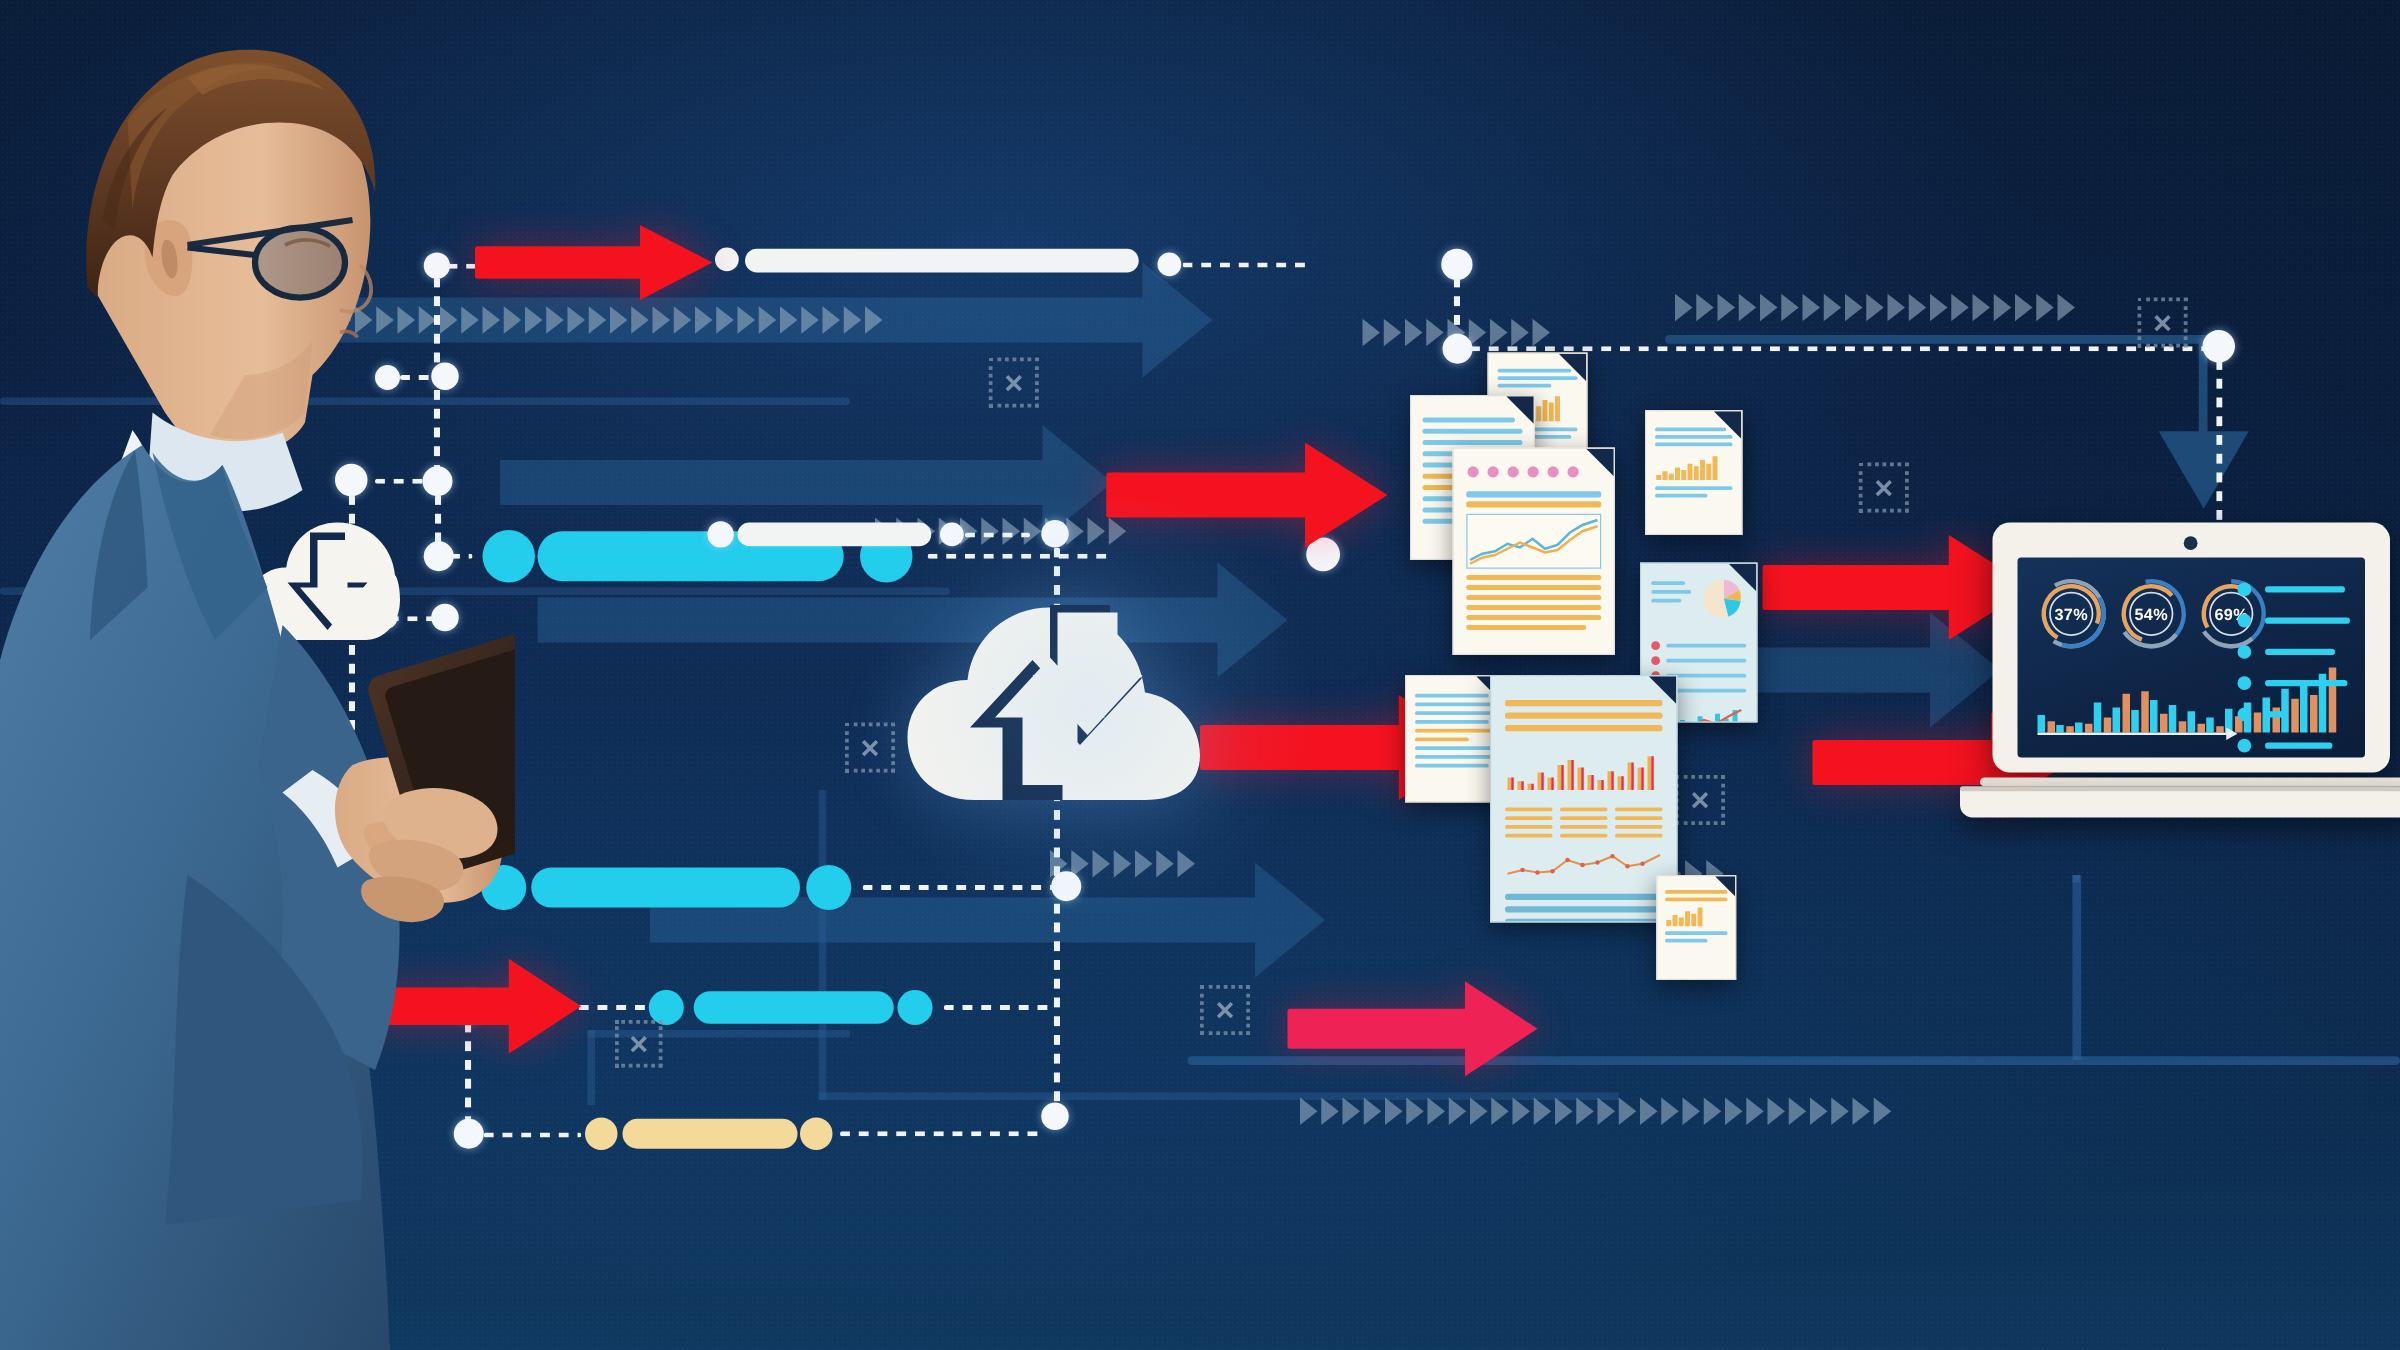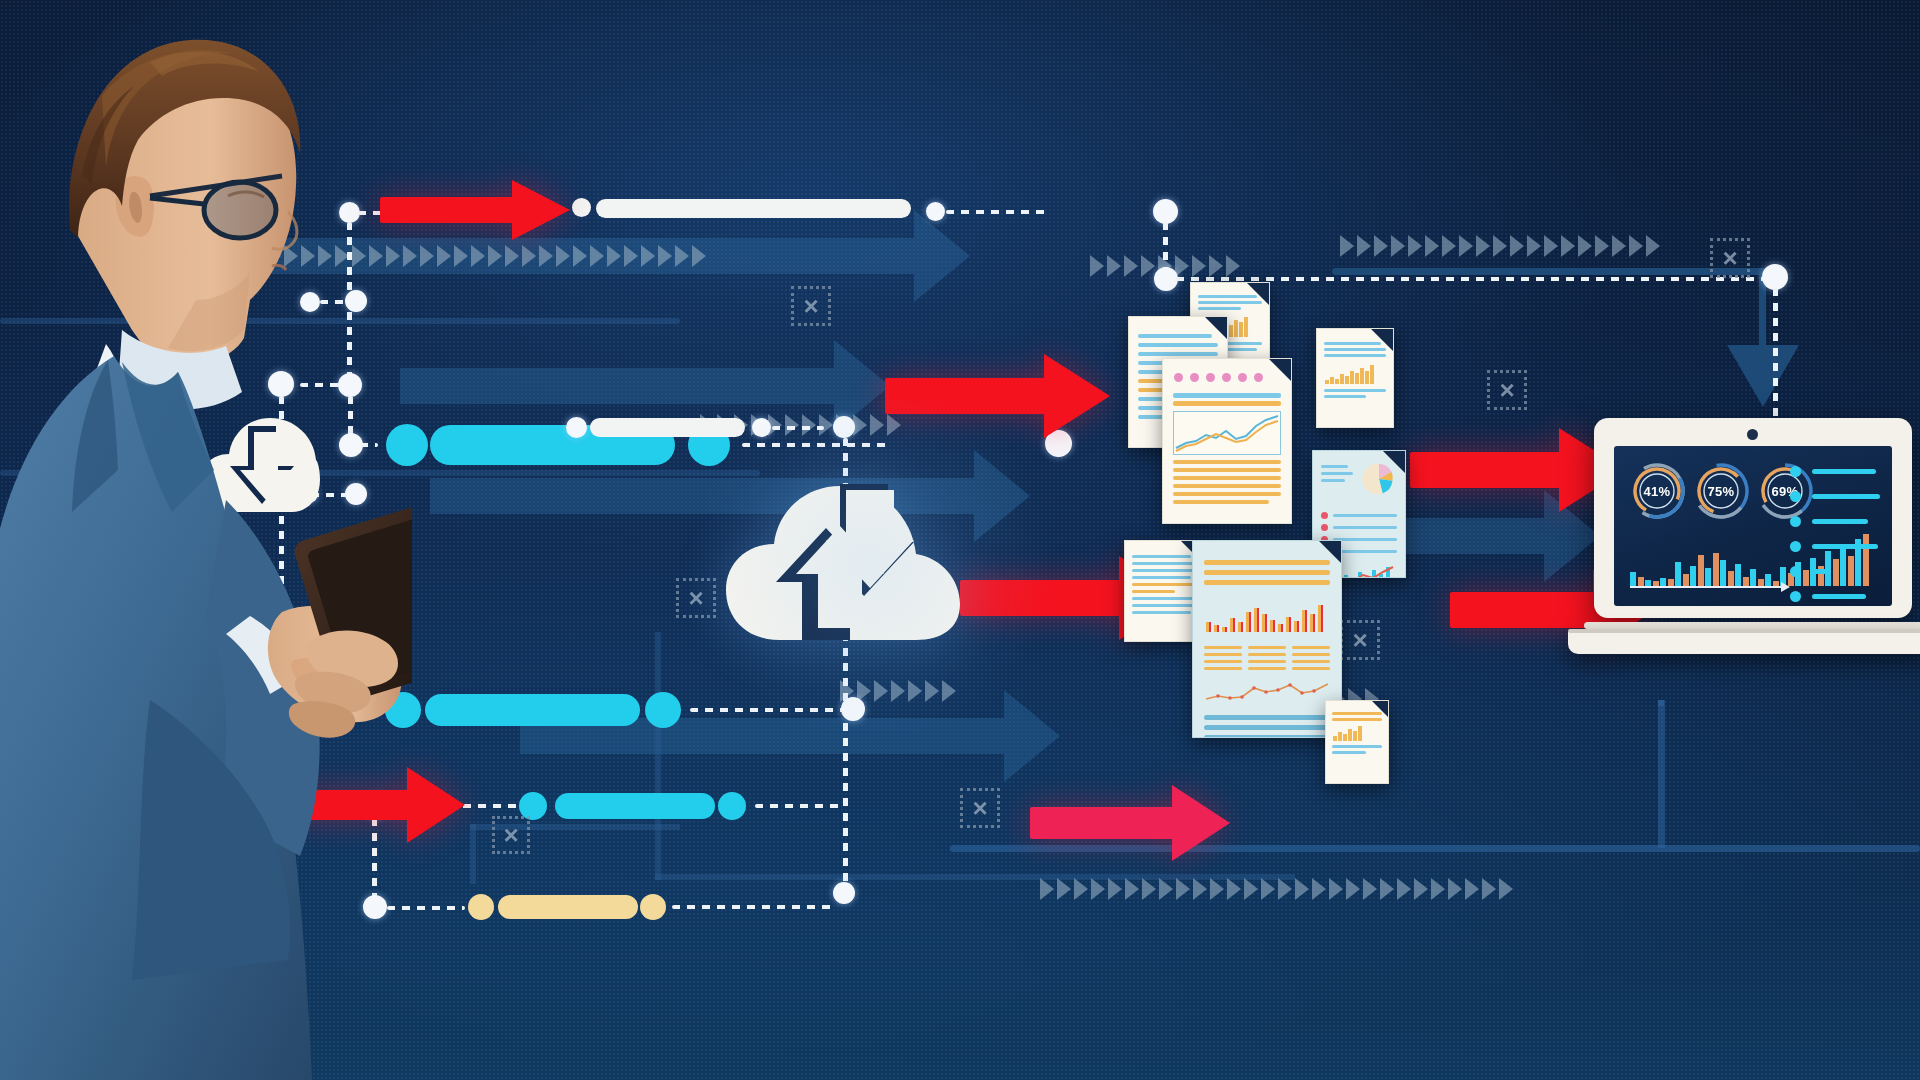--- a/index.html
+++ b/index.html
@@ -714,31 +714,31 @@
     <div style="position:absolute;left:167px;top:19px;width:11px;height:11px;border-radius:50%;background:#1b2e4b;"></div>
     <div class="screen" style="left:34px;top:36px;width:278px;height:160px;">
 
       <div style="position:absolute;left:14px;top:16px;width:58px;height:58px;">
         <svg viewBox="0 0 58 58" width="58" height="58">
           <circle cx="29" cy="29" r="26" fill="none" stroke="#8ea3b6" stroke-width="3.5" stroke-dasharray="110 55" transform="rotate(-120 29 29)"></circle>
           <circle cx="29" cy="29" r="22" fill="none" stroke="#e7a45e" stroke-width="3.5" stroke-dasharray="100 39" transform="rotate(120 29 29)"></circle>
           <circle cx="29" cy="29" r="26" fill="none" stroke="#3a7fc4" stroke-width="3.5" stroke-dasharray="62 102" transform="rotate(-30 29 29)"></circle>
           <circle cx="29" cy="29" r="17" fill="none" stroke="#cfe0ee" stroke-width="1.4"></circle>
         </svg>
-        <div class="gtxt" style="left:0;top:0;width:58px;height:58px;font-size:13px;">41%</div>
+        <div class="gtxt" style="left:0;top:0;width:58px;height:58px;font-size:13px;">37%</div>
       </div>
 
       <div style="position:absolute;left:78px;top:16px;width:58px;height:58px;">
         <svg viewBox="0 0 58 58" width="58" height="58">
           <circle cx="29" cy="29" r="26" fill="none" stroke="#3a7fc4" stroke-width="3.5" stroke-dasharray="98 66" transform="rotate(-100 29 29)"></circle>
           <circle cx="29" cy="29" r="22" fill="none" stroke="#e7a45e" stroke-width="3.5" stroke-dasharray="80 58" transform="rotate(110 29 29)"></circle>
           <circle cx="29" cy="29" r="26" fill="none" stroke="#8ea3b6" stroke-width="3.5" stroke-dasharray="48 116" transform="rotate(40 29 29)"></circle>
           <circle cx="29" cy="29" r="17" fill="none" stroke="#cfe0ee" stroke-width="1.4"></circle>
         </svg>
-        <div class="gtxt" style="left:0;top:0;width:58px;height:58px;font-size:13px;">75%</div>
+        <div class="gtxt" style="left:0;top:0;width:58px;height:58px;font-size:13px;">54%</div>
       </div>
 
       <div style="position:absolute;left:142px;top:16px;width:58px;height:58px;">
         <svg viewBox="0 0 58 58" width="58" height="58">
           <circle cx="29" cy="29" r="26" fill="none" stroke="#3a7fc4" stroke-width="3.5" stroke-dasharray="92 72" transform="rotate(-90 29 29)"></circle>
           <circle cx="29" cy="29" r="22" fill="none" stroke="#e7a45e" stroke-width="3.5" stroke-dasharray="62 76" transform="rotate(150 29 29)"></circle>
           <circle cx="29" cy="29" r="26" fill="none" stroke="#8ea3b6" stroke-width="3.5" stroke-dasharray="44 120" transform="rotate(50 29 29)"></circle>
           <circle cx="29" cy="29" r="17" fill="none" stroke="#cfe0ee" stroke-width="1.4"></circle>
         </svg>
         <div class="gtxt" style="left:0;top:0;width:58px;height:58px;font-size:13px;">69%</div>

